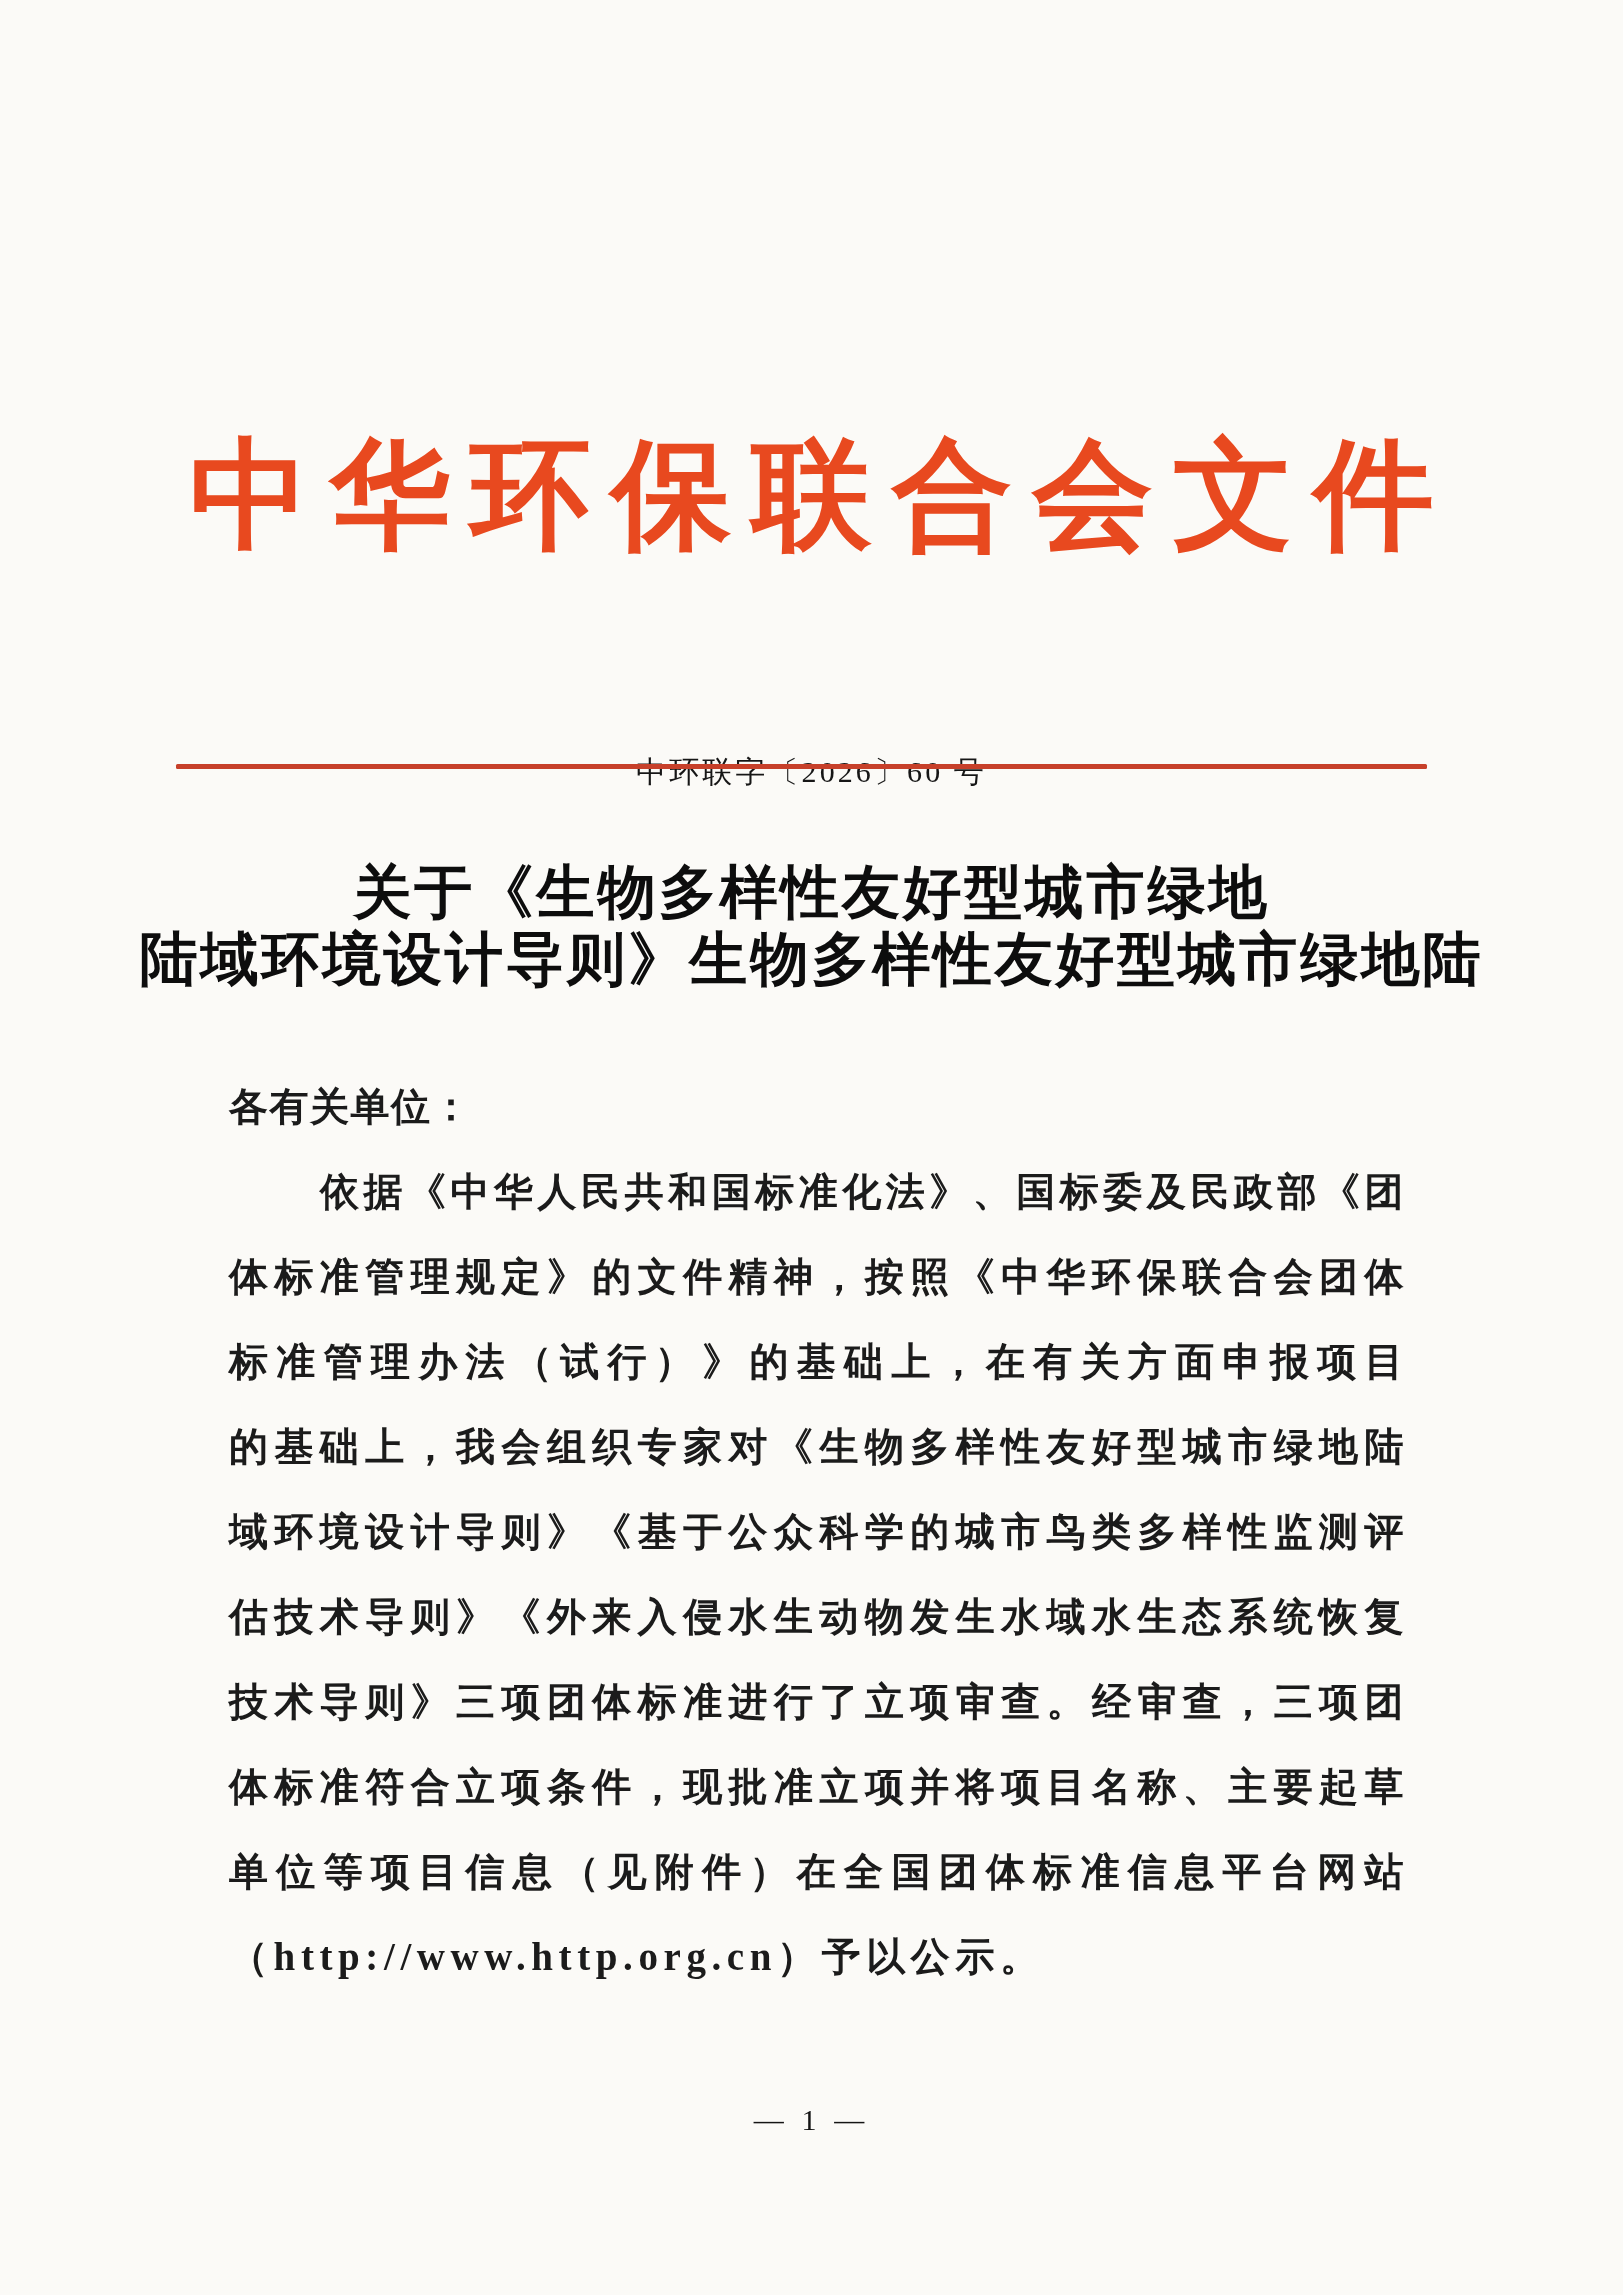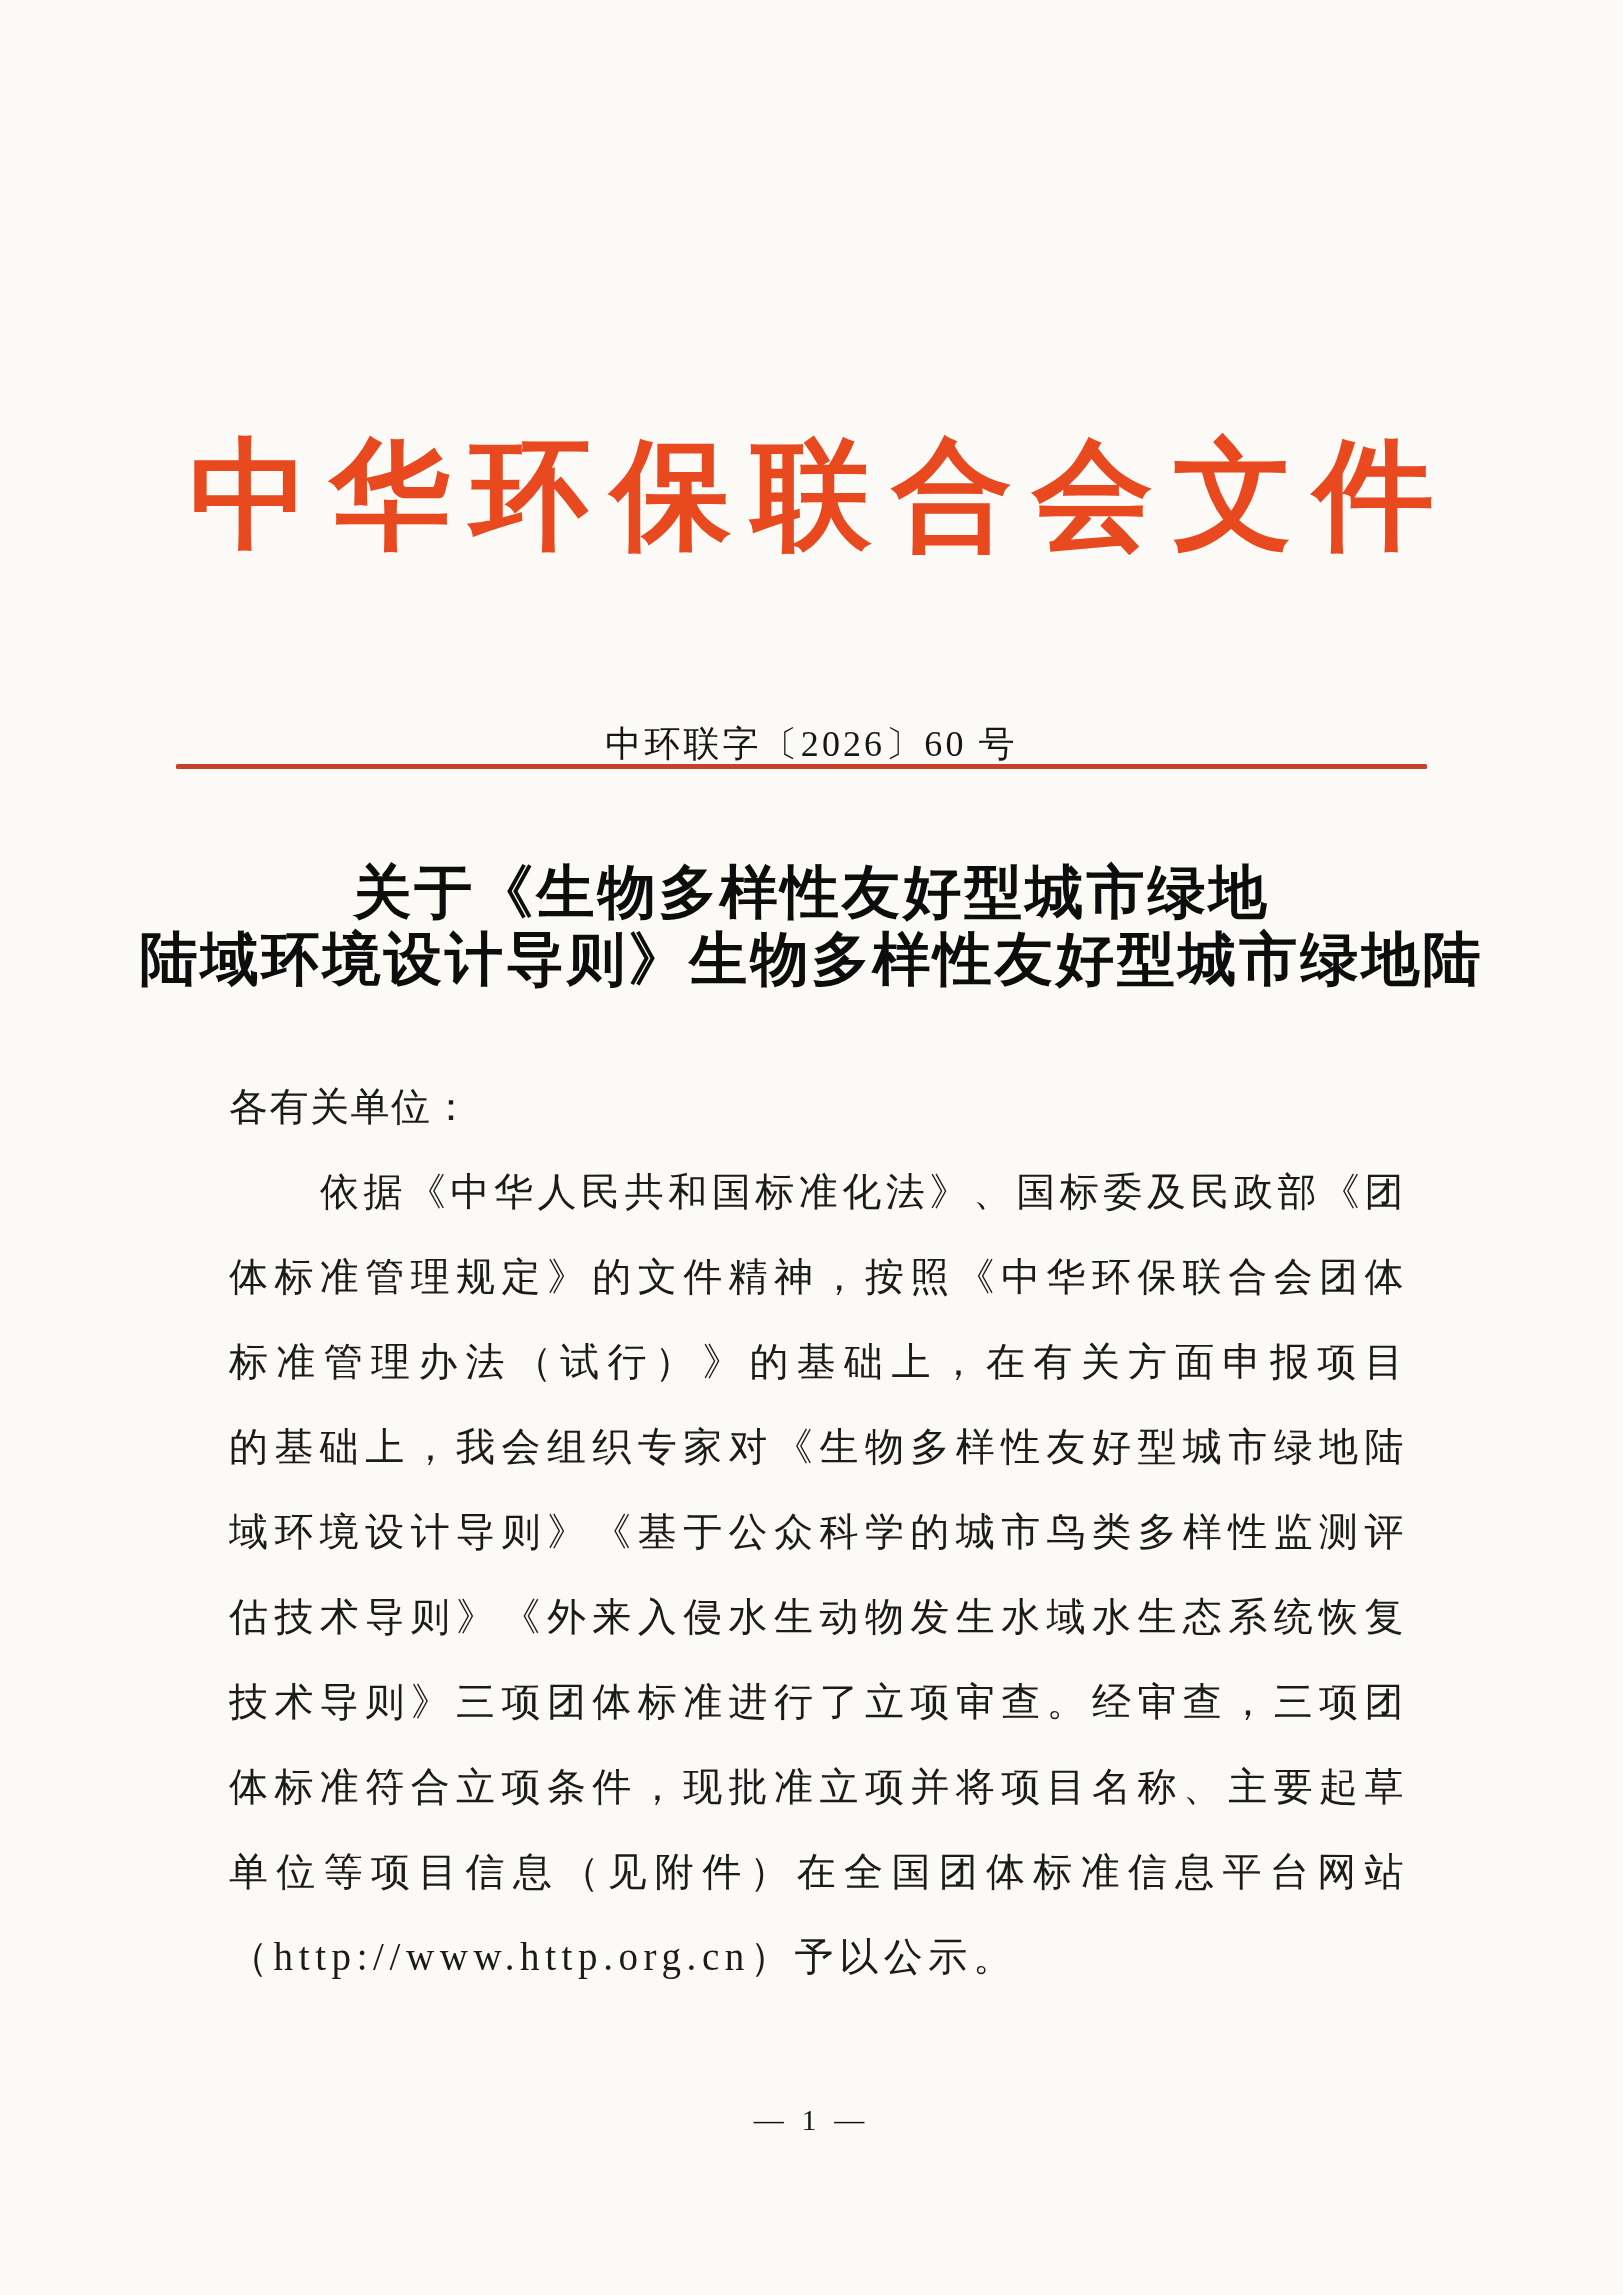--- a/index.html
+++ b/index.html
@@ -27,25 +27,25 @@
     font-size: 120px;
     line-height: 128px;
     font-weight: bold;
     letter-spacing: 20.5px;
     white-space: nowrap;
     color: var(--accent-red, #e8491f);
     text-indent: 20.5px; 
   }
   .doc-number {
     position: absolute;
-    top: 721px;
+    top: 749px;
     left: 0;
     width: 100%;
     text-align: center;
-    font-size: 36px;
+    font-size: 30px;
     line-height: 46px;
     letter-spacing: 3.1px;
     color: #161616;
     white-space: nowrap;
   }
   .red-rule {
     position: absolute;
     top: 764px;
     left: 176px;
     width: 1251px;
@@ -76,20 +76,21 @@
     font-size: 39px;
     line-height: 85px;
     letter-spacing: 1.5px;
     color: #1b1b1b;
   }
   .bline {
     text-align: justify;
     text-align-last: justify;
     white-space: nowrap;
     height: 85px;
+    font-weight: bold;
   }
   .bline.left {
     text-align: left;
     text-align-last: left;
   }
   .bline.indent {
     text-indent: 91px;
   }
   .bline.url-line {
     letter-spacing: 5.6px;

